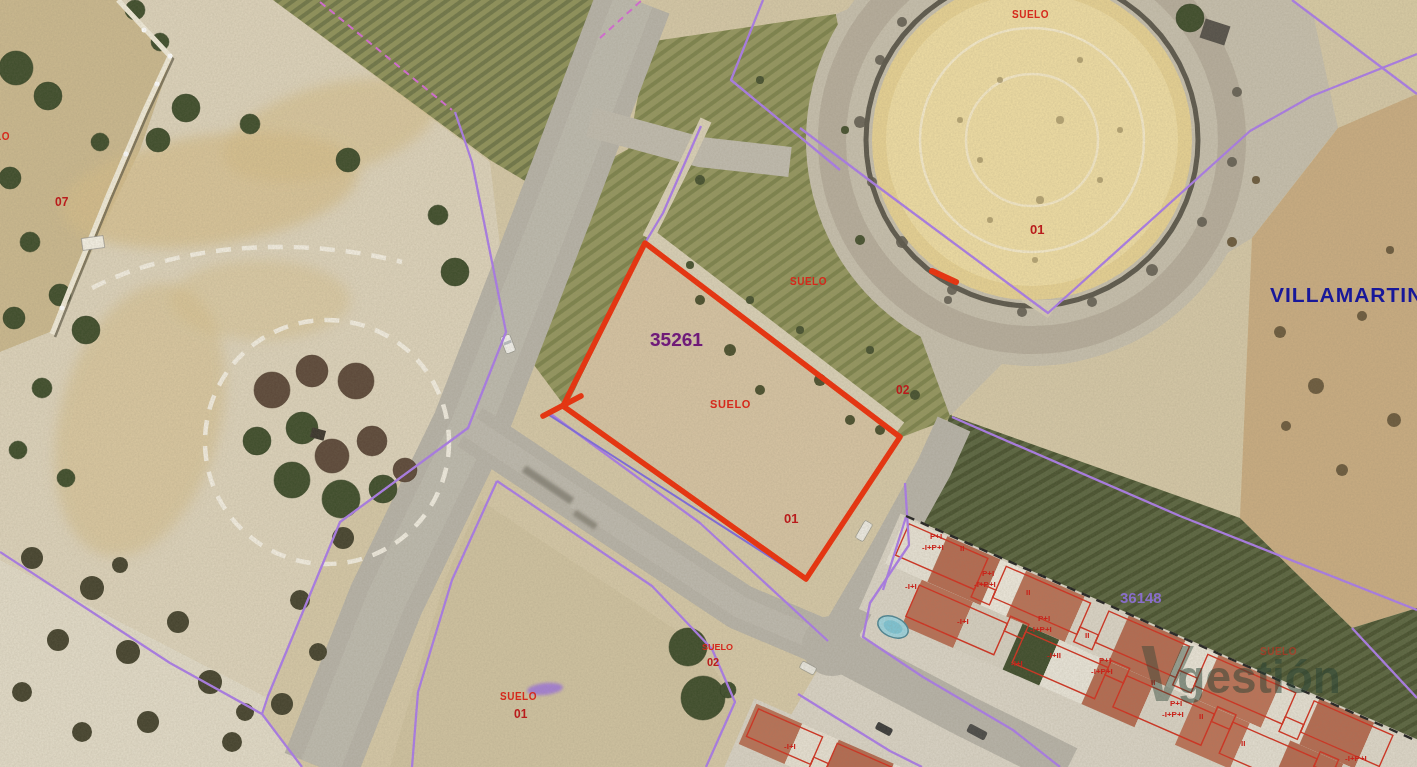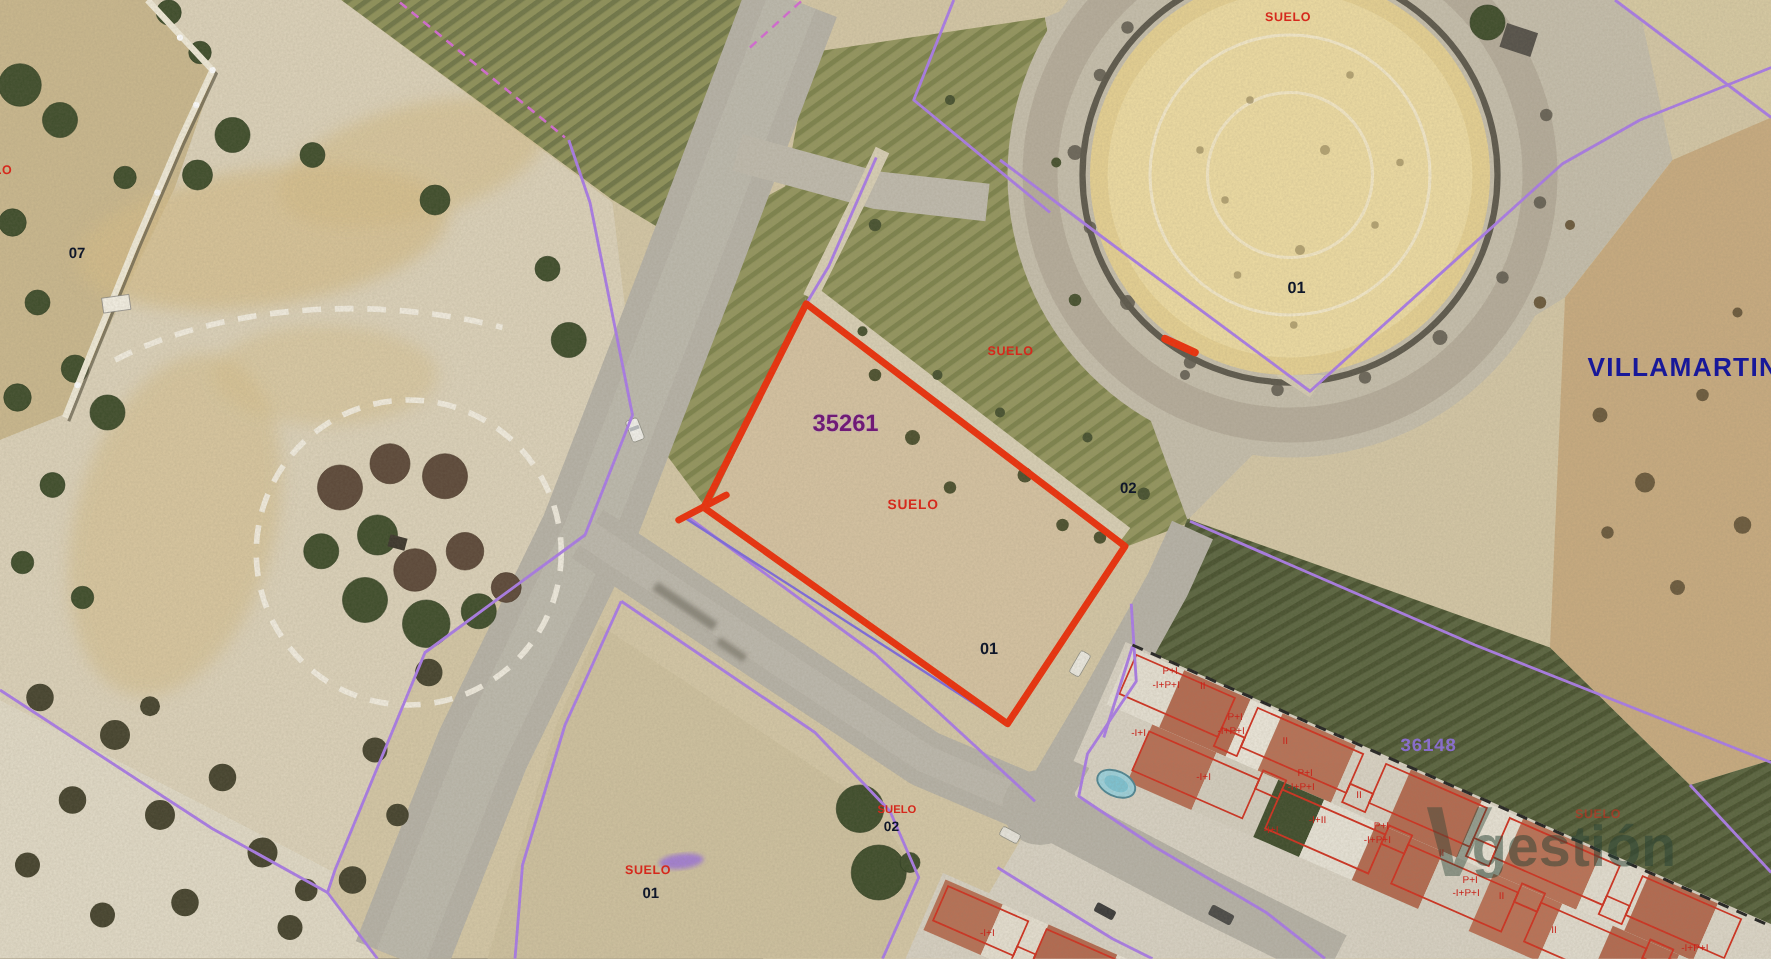--- a/index.html
+++ b/index.html
@@ -4,25 +4,25 @@
 <style>
   html,body{margin:0;padding:0;background:#222;}
   .stage{position:relative;width:1417px;height:767px;overflow:hidden;
          font-family:"Liberation Sans",sans-serif;background:#d5c8a7;}
   .stage svg{position:absolute;left:0;top:0;display:block;}
   .lbl{position:absolute;white-space:nowrap;line-height:1;}
   .suelo{font-weight:bold;font-size:10px;color:#d5291c;letter-spacing:.5px;}
   .suelo-lg{font-weight:bold;font-size:11px;color:#d5291c;letter-spacing:.6px;}
   .suelo-sm{font-weight:bold;font-size:9px;color:#d5291c;}
   .faded{opacity:.55;}
-  .num{font-weight:bold;font-size:12px;color:#0f172a;}
+  .num{font-weight:bold;font-size:12px;color:#b91c1c;}
   .ref{font-weight:bold;font-size:19px;color:#701a75;text-shadow:0 0 1px rgba(140,110,240,.5);}
-  .ref2{font-weight:bold;font-size:15px;color:#9271e3;filter:blur(.5px);opacity:.85;font-family:Liberation Mono, monospace;}
+  .ref2{font-weight:bold;font-size:15px;color:#9271e3;filter:blur(.5px);opacity:.85;}
   .place{font-weight:bold;font-size:21px;color:#181899;letter-spacing:1px;}
-  .floor{font-weight:normal;font-size:8px;color:#c8231a;}
+  .floor{font-weight:bold;font-size:8px;color:#c8231a;}
   .wm{position:absolute;left:1138px;top:640px;display:flex;align-items:flex-start;pointer-events:none;}
   .wm-v{font-weight:bold;font-size:80px;line-height:.85;color:rgba(40,66,52,.42);transform:skewX(-6deg);}
   .wm-text{font-weight:bold;font-size:46px;line-height:1;margin:14px 0 0 -14px;color:rgba(40,66,52,.5);}
 </style>
 </head>
 <body>
 
 <div class="stage">
 <svg width="1417" height="767" viewBox="0 0 1417 767">
   <defs>

